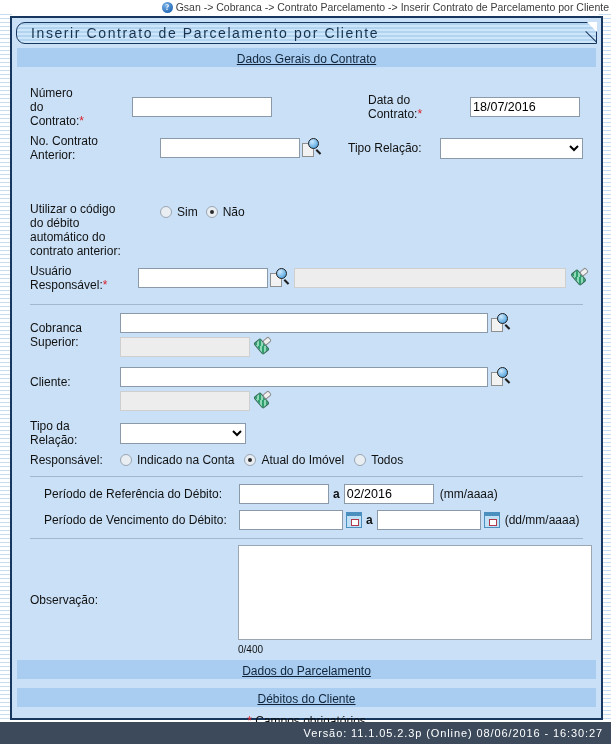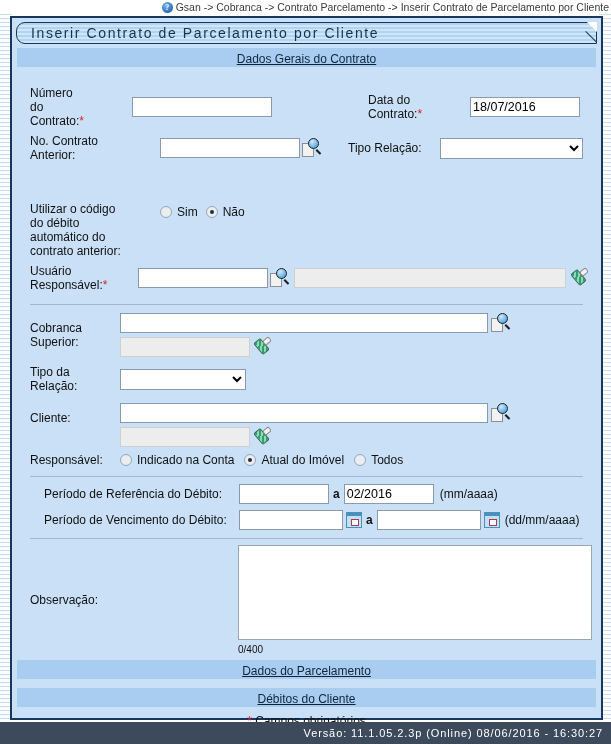--- a/index.html
+++ b/index.html
@@ -366,28 +366,20 @@
             </span>
           </div>
           <div class="row" style="margin-top:4px;">
             <input type="text" class="readonly" style="width: 130px;" readonly="" value="">
             <span class="icon-eraser" style="margin-left:4px;">
               <span class="body"></span>
                 <span class="tip"></span>
             </span>
           </div>
         </div>
-      </div>
-
-      <div class="row" style="margin-top:8px; padding-left:14px;">
-        <div style="width:90px;">
-          <div class="lbl">Tipo da</div>
-          <div class="lbl">Relação:</div>
-        </div>
-        <select style="width:126px;"><option></option></select>
       </div>
 
       <div class="row" style="margin-top:10px; padding-left:14px; align-items:flex-start;">
         <div style="width:90px; padding-top:8px;" class="lbl">Cliente:</div>
         <div>
           <div class="row">
             <input type="text" style="width: 368px;" value="">
             <span class="icon-search" style="margin-left:3px;">
               <span class="pg"></span>
                 <span class="glass"></span>
@@ -397,20 +389,28 @@
           <div class="row" style="margin-top:4px;">
             <input type="text" class="readonly" style="width: 130px;" readonly="" value="">
             <span class="icon-eraser" style="margin-left:4px;">
               <span class="body"></span>
                 <span class="tip"></span>
             </span>
           </div>
         </div>
       </div>
 
+      <div class="row" style="margin-top:8px; padding-left:14px;">
+        <div style="width:90px;">
+          <div class="lbl">Tipo da</div>
+          <div class="lbl">Relação:</div>
+        </div>
+        <select style="width:126px;"><option></option></select>
+      </div>
+
       <div class="row" style="margin-top:6px; padding-left:14px; align-items:center;">
         <div style="width:90px;" class="lbl">Responsável:</div>
         <span class="radio"></span>
         <span class="radio-label" style="margin:0 10px 0 5px;">Indicado na Conta</span>
         <span class="radio on"></span>
         <span class="radio-label" style="margin:0 10px 0 5px;">Atual do Imóvel</span>
         <span class="radio"></span>
         <span class="radio-label" style="margin-left:5px;">Todos</span>
       </div>
 

